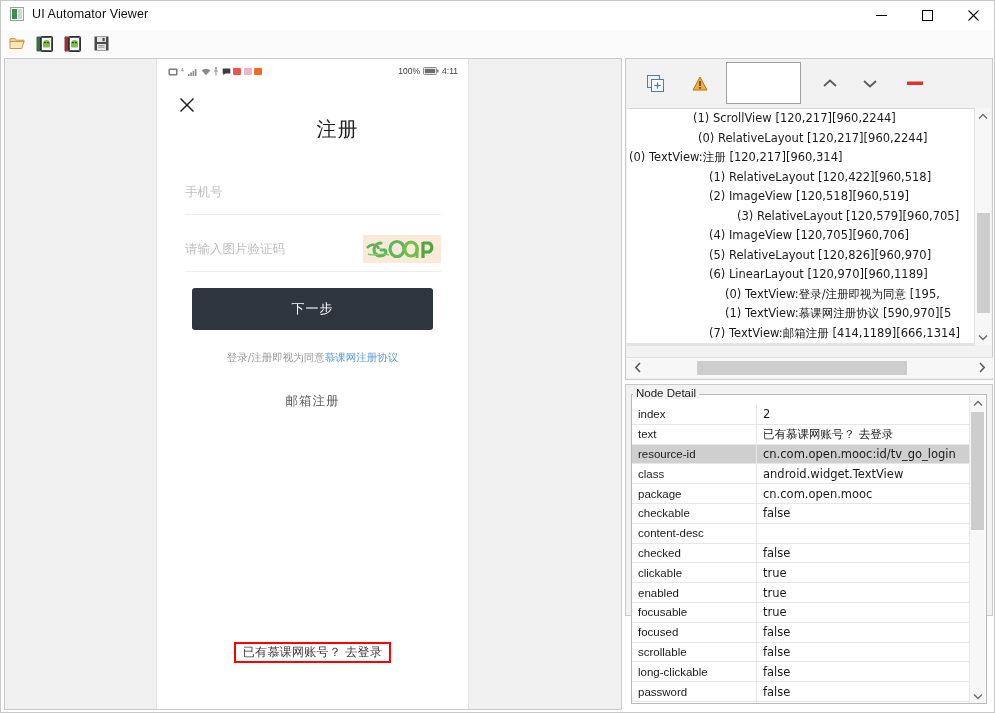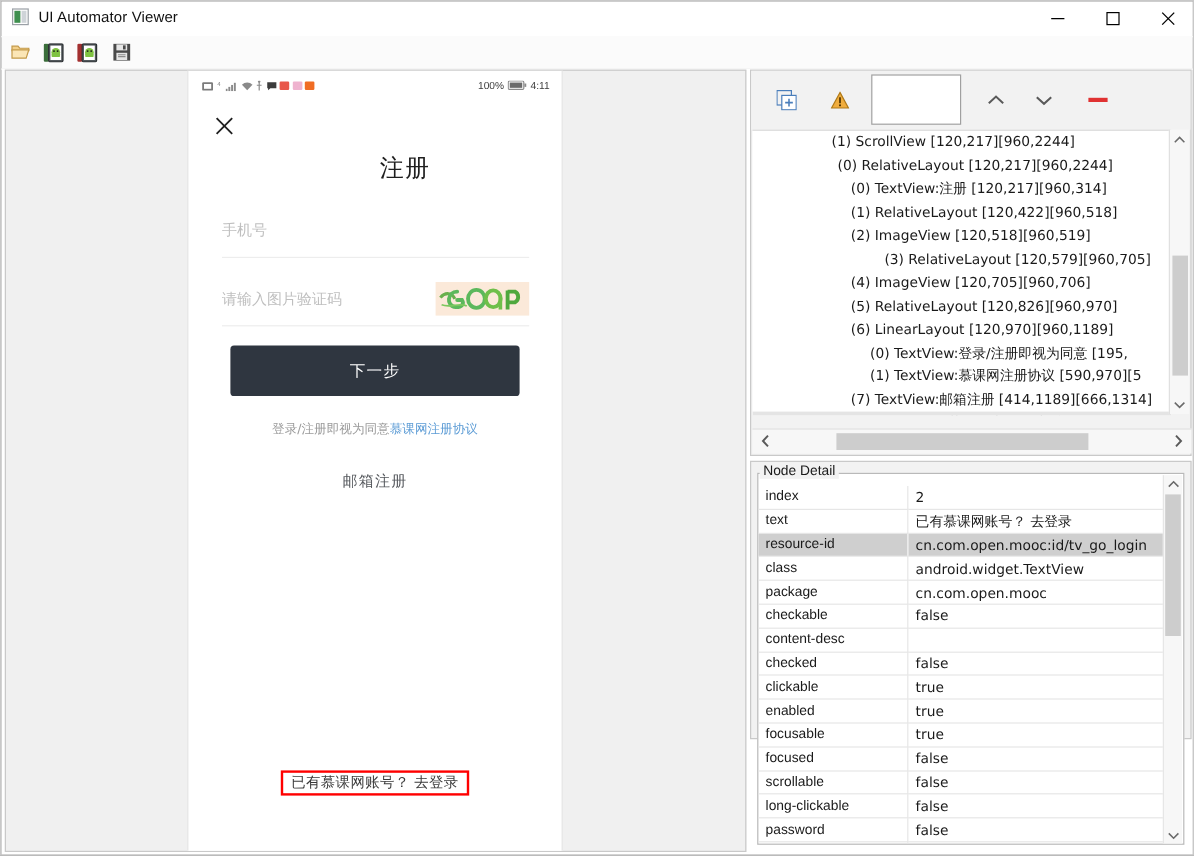--- a/index.html
+++ b/index.html
@@ -3,21 +3,21 @@
 <meta charset="utf-8">
 <style>
   html,body{margin:0;padding:0;}
   body{
     width:995px;height:713px;overflow:hidden;
     background:#ffffff;
     font-family:"Liberation Sans","DejaVu Sans",sans-serif;
     font-size:12px;color:#000;
     -webkit-font-smoothing:antialiased;
   }
-  .app{position:relative;width:995px;height:713px;box-sizing:border-box;border:1px solid #c8c8c8;overflow:hidden;background:#737373;}
+  .app{position:relative;width:995px;height:713px;box-sizing:border-box;border:1px solid #c8c8c8;overflow:hidden;background:#0f766e;}
 
   
   .titlebar{position:absolute;left:0;top:0;width:995px;height:29px;background:#ffffff;border-bottom:1px solid #e2e2e2;}
   .title-left{position:absolute;left:9px;top:6px;display:flex;align-items:center;gap:8px;}
   .app-icon{width:14px;height:14px;position:relative;background:#fdfdfd;border:1px solid #9aa0a6;box-sizing:border-box;}
   .app-icon:before{content:"";position:absolute;left:1px;top:1px;width:5px;height:10px;background:#3f8f4f;}
   .app-icon:after{content:"";position:absolute;left:7px;top:1px;width:4px;height:10px;background:#cfd4d8;}
   .title-text{font-size:12.5px;color:#111;letter-spacing:.1px;}
   .winbtns{position:absolute;right:0;top:0;height:29px;display:flex;}
   .winbtn{width:46px;height:29px;display:flex;align-items:center;justify-content:center;}
@@ -37,21 +37,21 @@
 
   
   .statusbar{position:absolute;left:0;top:5px;width:311px;height:20px;}
   .sb-left{position:absolute;left:11px;top:3px;display:flex;align-items:center;gap:2.5px;}
   .sb-right{position:absolute;right:10px;top:2px;display:flex;align-items:center;gap:3px;font-size:8.5px;color:#3c3c3c;}
   .sb-ico{display:block;}
   .sb-sq{width:8px;height:7px;border-radius:1px;}
 
   
   .close-x{position:absolute;left:22px;top:38px;width:16px;height:16px;}
-  .reg-title{position:absolute;left:0;top:68px;width:361px;text-align:center;font-size:20px;color:#1f1f1f;font-family:Liberation Serif, serif;letter-spacing:1px;}
+  .reg-title{position:absolute;left:0;top:57px;width:361px;text-align:center;font-size:20px;color:#1f1f1f;font-family:Liberation Serif, serif;letter-spacing:1px;}
   .field{position:absolute;left:28px;width:256px;border-bottom:1px solid #ededed;height:40px;}
   .field .ph{position:absolute;left:0;top:10px;font-size:12.5px;color:#bfbfbf;font-family:"DejaVu Sans",sans-serif;}
   #f-phone{top:115px;}
   #f-captcha{top:172px;}
   .captcha-img{position:absolute;right:0;top:4px;width:78px;height:28px;background:#fbe9d9;overflow:hidden;}
   .captcha-img svg{display:block;}
   .next-btn{position:absolute;left:35px;top:229px;width:241px;height:42px;background:#2f3640;border-radius:3px;display:flex;align-items:center;justify-content:center;color:#fff;font-size:13px;font-family:"DejaVu Sans",sans-serif;letter-spacing:1px;}
   .agree{position:absolute;left:0;top:292px;width:311px;text-align:center;font-size:10.5px;color:#9a9a9a;font-family:"DejaVu Sans",sans-serif;}
   .agree .lnk{color:#5b9bd5;}
   .email-reg{position:absolute;left:0;top:334px;width:311px;text-align:center;font-size:12.5px;color:#55585d;font-family:"DejaVu Sans",sans-serif;letter-spacing:1px;}
@@ -301,21 +301,21 @@
           <div class="tt-item tt-minus">
             <svg width="18" height="8" viewBox="0 0 18 8">
                 <rect x="1" y="2.5" width="16" height="3.5" fill="#e03232"></rect>
               </svg>
           </div>
         </div>
 
         <div class="tree-view">
             <div class="tree-row"><span class="cn" style="margin-left: 64px;">(1) ScrollView [120,217][960,2244]</span></div>
             <div class="tree-row"><span class="cn" style="margin-left: 69px;">(0) RelativeLayout [120,217][960,2244]</span></div>
-            <div class="tree-row"><span class="cn" style="margin-left: 80px;">(0) TextView:注册 [120,217][960,314]</span></div>
+            <div class="tree-row"><span class="cn" style="">(0) TextView:注册 [120,217][960,314]</span></div>
             <div class="tree-row"><span class="cn" style="margin-left: 80px;">(1) RelativeLayout [120,422][960,518]</span></div>
             <div class="tree-row"><span class="cn" style="margin-left: 80px;">(2) ImageView [120,518][960,519]</span></div>
             <div class="tree-row"><span class="cn" style="margin-left: 108px;">(3) RelativeLayout [120,579][960,705]</span></div>
             <div class="tree-row"><span class="cn" style="margin-left: 80px;">(4) ImageView [120,705][960,706]</span></div>
             <div class="tree-row"><span class="cn" style="margin-left: 80px;">(5) RelativeLayout [120,826][960,970]</span></div>
             <div class="tree-row"><span class="cn" style="margin-left: 80px;">(6) LinearLayout [120,970][960,1189]</span></div>
             <div class="tree-row"><span class="cn" style="margin-left: 96px;">(0) TextView:登录/注册即视为同意 [195,</span></div>
             <div class="tree-row"><span class="cn" style="margin-left: 96px;">(1) TextView:慕课网注册协议 [590,970][5</span></div>
             <div class="tree-row"><span class="cn" style="margin-left: 80px;">(7) TextView:邮箱注册 [414,1189][666,1314]</span></div>
             <div class="tree-row sel"><span class="cn" style="margin-left: 64px;">(2) TextView:已有慕课网账号？ 去登录 [270,2029][9</span></div>

